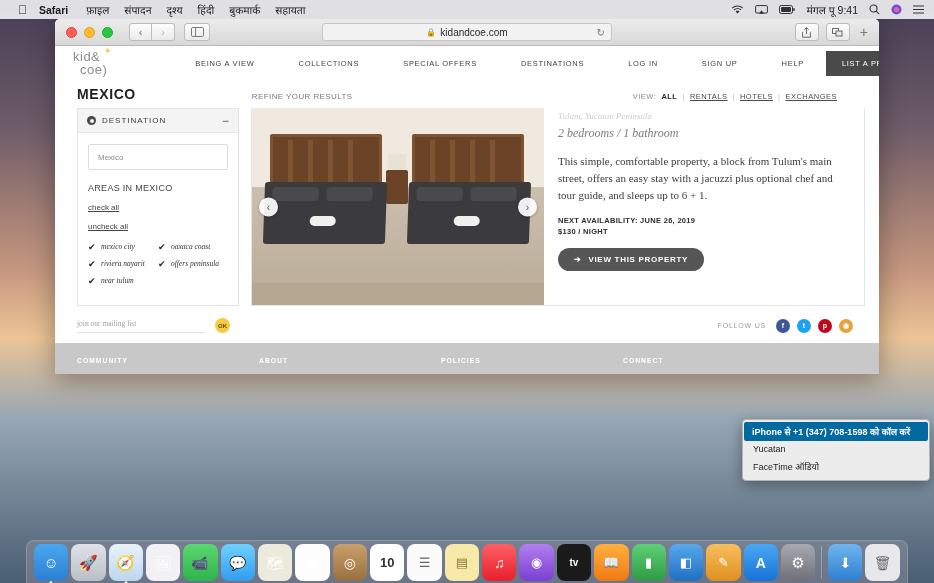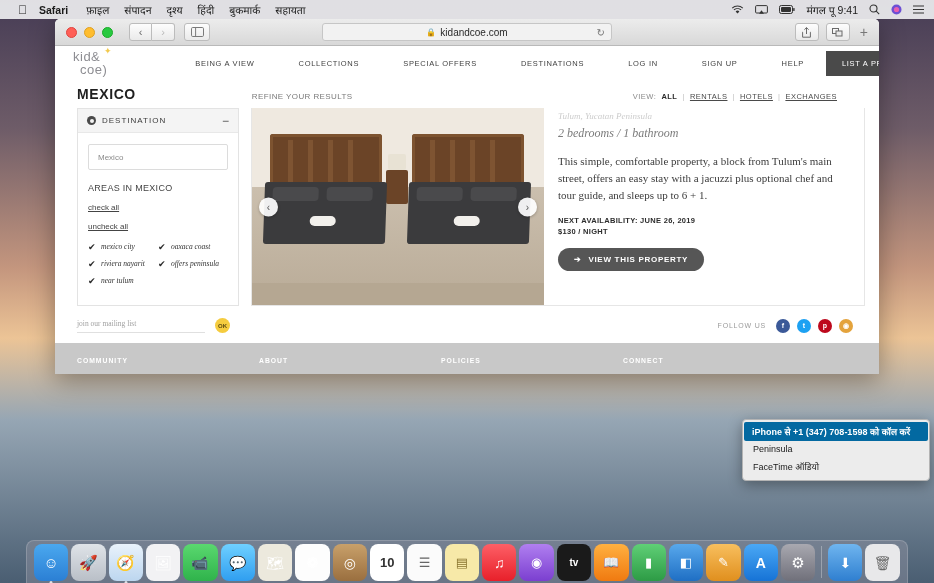--- a/index.html
+++ b/index.html
@@ -424,21 +424,21 @@
       <div class="fcol c4">
         <div class="fhead">CONNECT</div>
 
       </div>
     </div>
   </div>
 </div>
 
 <div class="ftmenu">
   <div class="hl">iPhone से +1 (347) 708-1598 को कॉल करें</div>
-  <div class="mi">Peninsula</div>
+  <div class="mi">Yucatan</div>
   <div class="mi">FaceTime ऑडियो</div>
 </div>
 
 <div class="dock">
   <div class="dapp" style="background:linear-gradient(180deg,#4aa8ef,#2b7fd4)">
       <span style="font-size:15px">☺</span>
       <span class="dot"></span>
     </div>
   <div class="dapp" style="background:linear-gradient(180deg,#dfe3e8,#b9bfc7)">
       <span style="font-size:15px;color:#4a4a4a">🚀</span>

